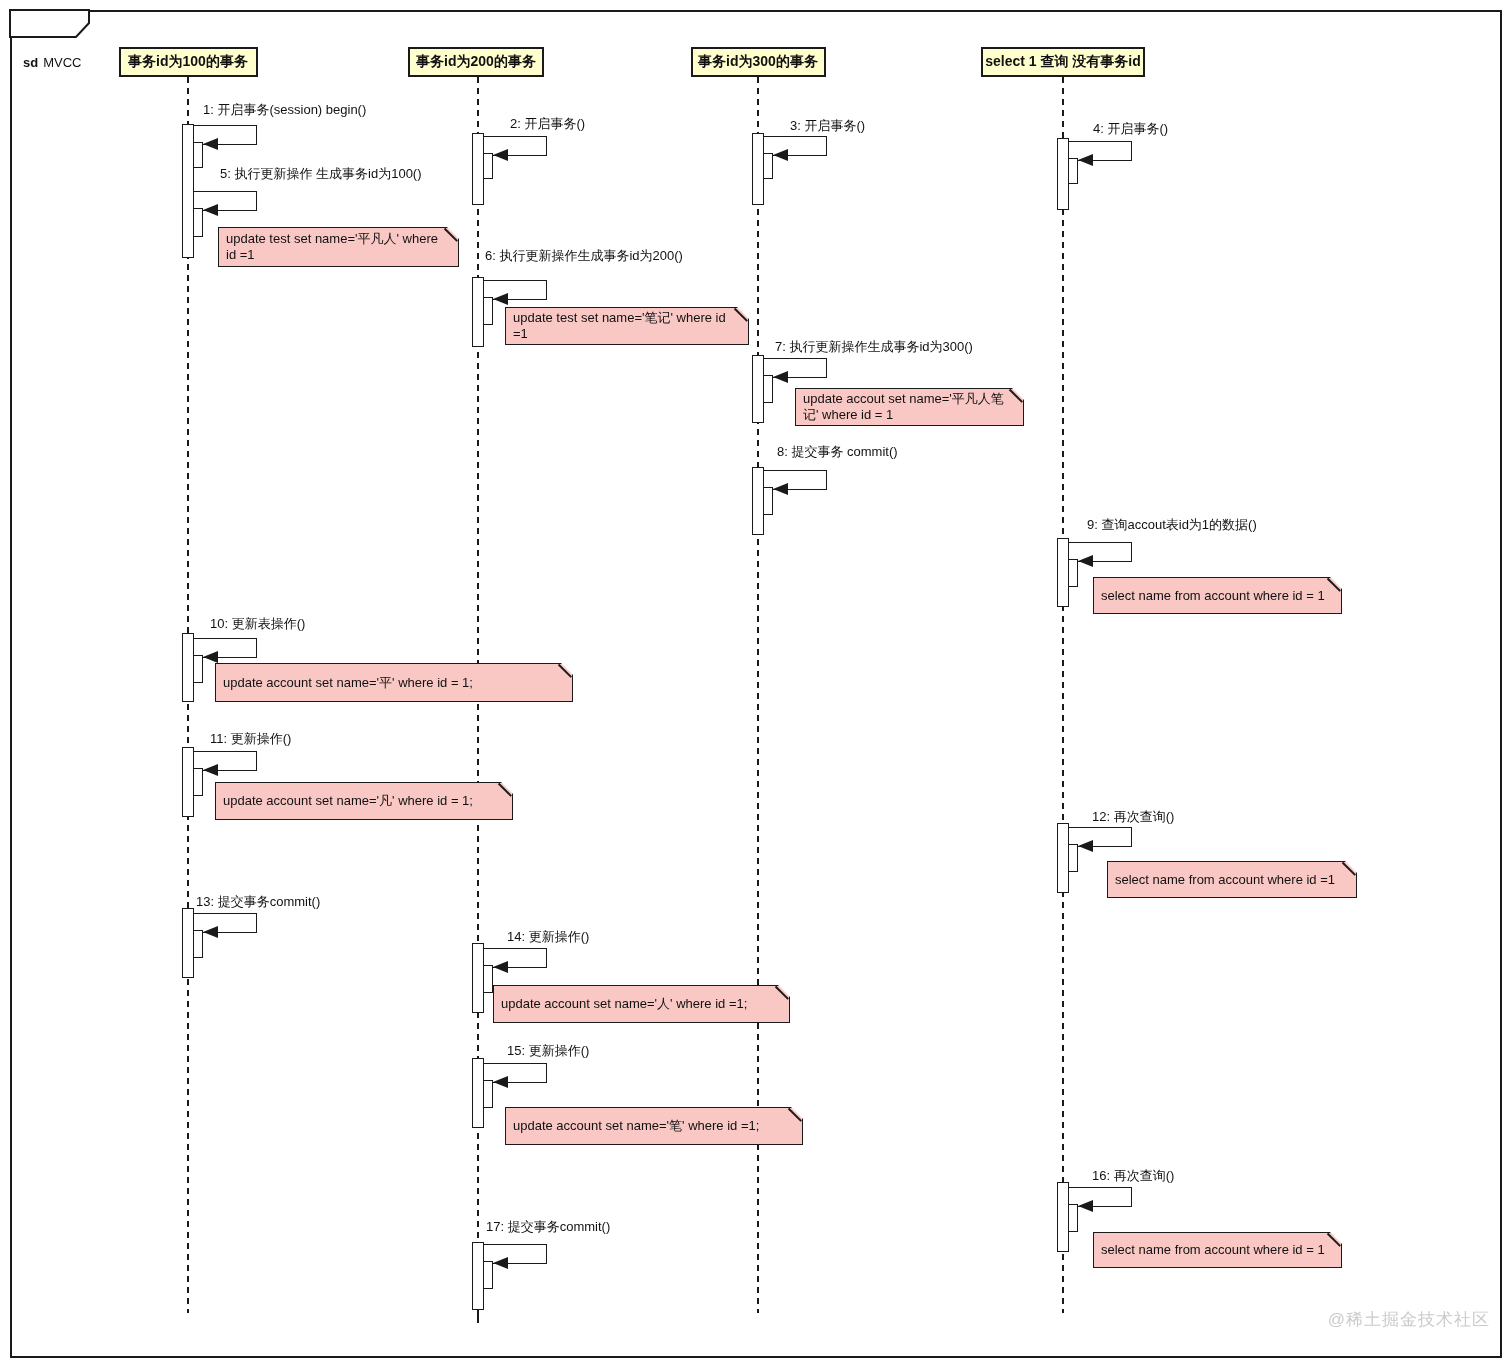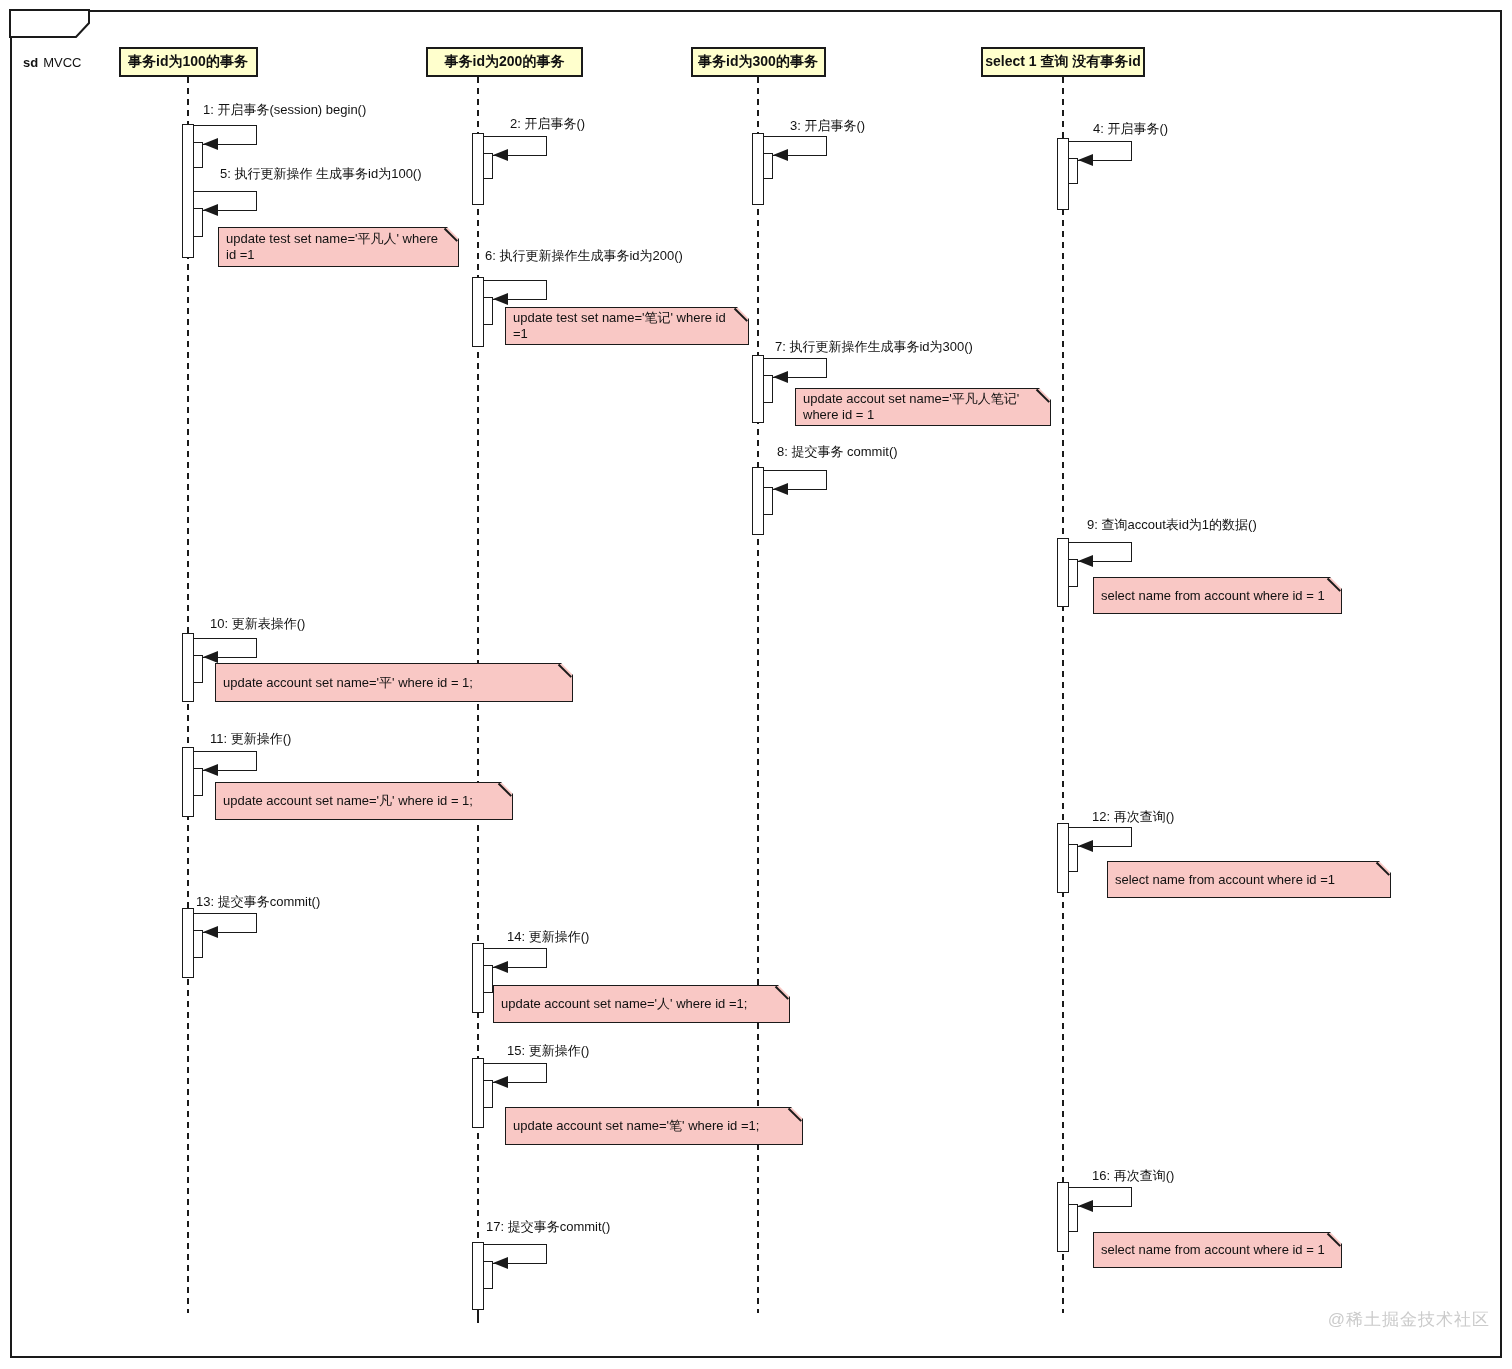--- a/index.html
+++ b/index.html
@@ -38,21 +38,21 @@
       <path d="M1,1 L80,1 L80,14 L67,28 L1,28 Z" fill="#ffffff" stroke="#1a1a1a" stroke-width="2"></path>
     </svg>
     <div class="tab-text">
       <span class="kw">sd</span><span>MVCC</span>
     </div>
   </div>
   <div id="diagram-body">
       <div class="lifeline" style="left: 187.2px; top: 77px; height: 1236px; position: absolute;"></div>
       <div class="header" style="left: 118.5px; top: 47px; width: 139px; height: 30px;">事务id为100的事务</div>
       <div class="lifeline" style="left: 477.2px; top: 77px; height: 1236px; position: absolute;"></div>
-      <div class="header" style="left: 426px; top: 47px; width: 157px; height: 30px;">事务id为200的事务</div>
+      <div class="header" style="left: 408px; top: 47px; width: 136px; height: 30px;">事务id为200的事务</div>
       <div class="lifeline" style="left: 757.2px; top: 77px; height: 1236px; position: absolute;"></div>
       <div class="header" style="left: 690.5px; top: 47px; width: 135px; height: 30px;">事务id为300的事务</div>
       <div class="lifeline" style="left: 1062.2px; top: 77px; height: 1236px; position: absolute;"></div>
       <div class="header" style="left: 981px; top: 47px; width: 164px; height: 30px;">select 1 查询 没有事务id</div>
       <div class="tailline" style="left: 477.2px; top: 1310px; height: 13px; position: absolute;"></div>
       <div class="act" style="left: 182px; top: 124px; width: 12px; height: 134px;"></div>
       <div class="act" style="left: 472px; top: 133px; width: 12px; height: 72px;"></div>
       <div class="act" style="left: 752px; top: 133px; width: 12px; height: 72px;"></div>
       <div class="act" style="left: 1057px; top: 138px; width: 12px; height: 72px;"></div>
       <div class="act" style="left: 472px; top: 277px; width: 12px; height: 70px;"></div>
@@ -138,41 +138,41 @@
       <div class="note" style="left: 218px; top: 227px; width: 241px; height: 40px;">
         <span>update test set name='平凡人' where id =1</span>
         <div class="fold"></div>
         <div class="foldline"></div>
       </div>
       <div class="note" style="left: 505px; top: 307px; width: 244px; height: 38px;">
         <span>update test set name='笔记' where id =1</span>
         <div class="fold"></div>
         <div class="foldline"></div>
       </div>
-      <div class="note" style="left: 795px; top: 388px; width: 256px; height: 38px;">
+      <div class="note" style="left: 795px; top: 388px; width: 229px; height: 38px;">
         <span>update accout set name='平凡人笔记' where id = 1</span>
         <div class="fold"></div>
         <div class="foldline"></div>
       </div>
       <div class="note" style="left: 1093px; top: 577px; width: 249px; height: 37px;">
         <span>select name from account where id = 1</span>
         <div class="fold"></div>
         <div class="foldline"></div>
       </div>
       <div class="note" style="left: 215px; top: 663px; width: 358px; height: 39px;">
         <span>update account set name='平' where id = 1;</span>
         <div class="fold"></div>
         <div class="foldline"></div>
       </div>
       <div class="note" style="left: 215px; top: 782px; width: 298px; height: 38px;">
         <span>update account set name='凡' where id = 1;</span>
         <div class="fold"></div>
         <div class="foldline"></div>
       </div>
-      <div class="note" style="left: 1107px; top: 861px; width: 284px; height: 37px;">
+      <div class="note" style="left: 1107px; top: 861px; width: 250px; height: 37px;">
         <span>select name from account where id =1</span>
         <div class="fold"></div>
         <div class="foldline"></div>
       </div>
       <div class="note" style="left: 493px; top: 985px; width: 297px; height: 38px;">
         <span>update account set name='人' where id =1;</span>
         <div class="fold"></div>
         <div class="foldline"></div>
       </div>
       <div class="note" style="left: 505px; top: 1107px; width: 298px; height: 38px;">

